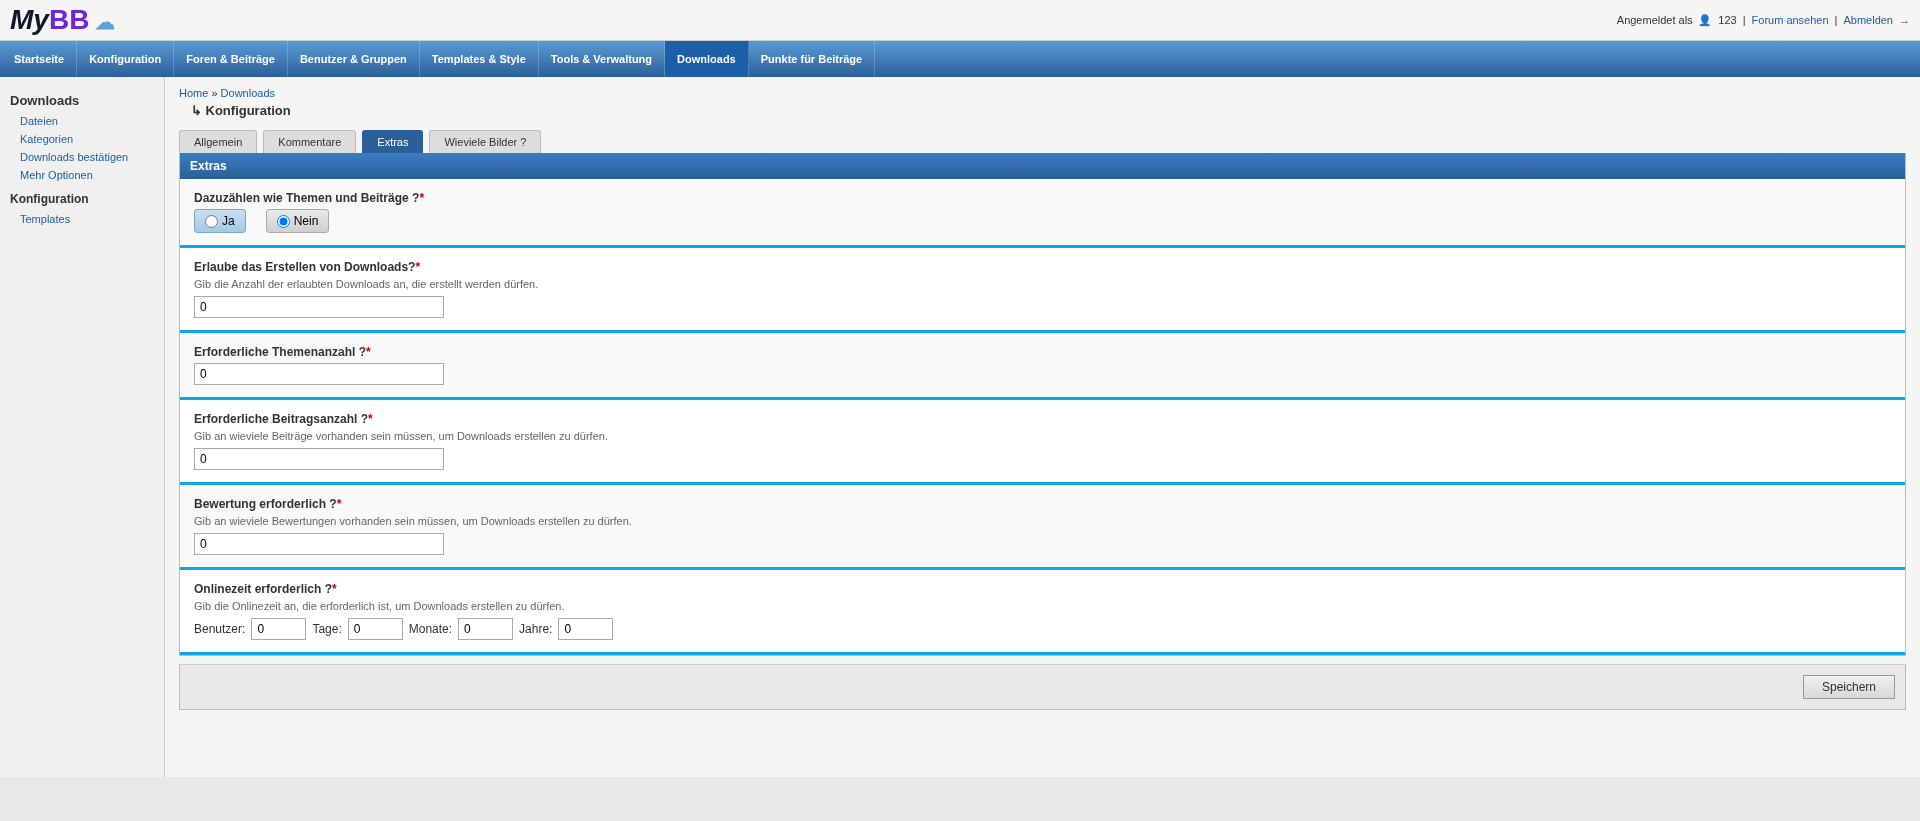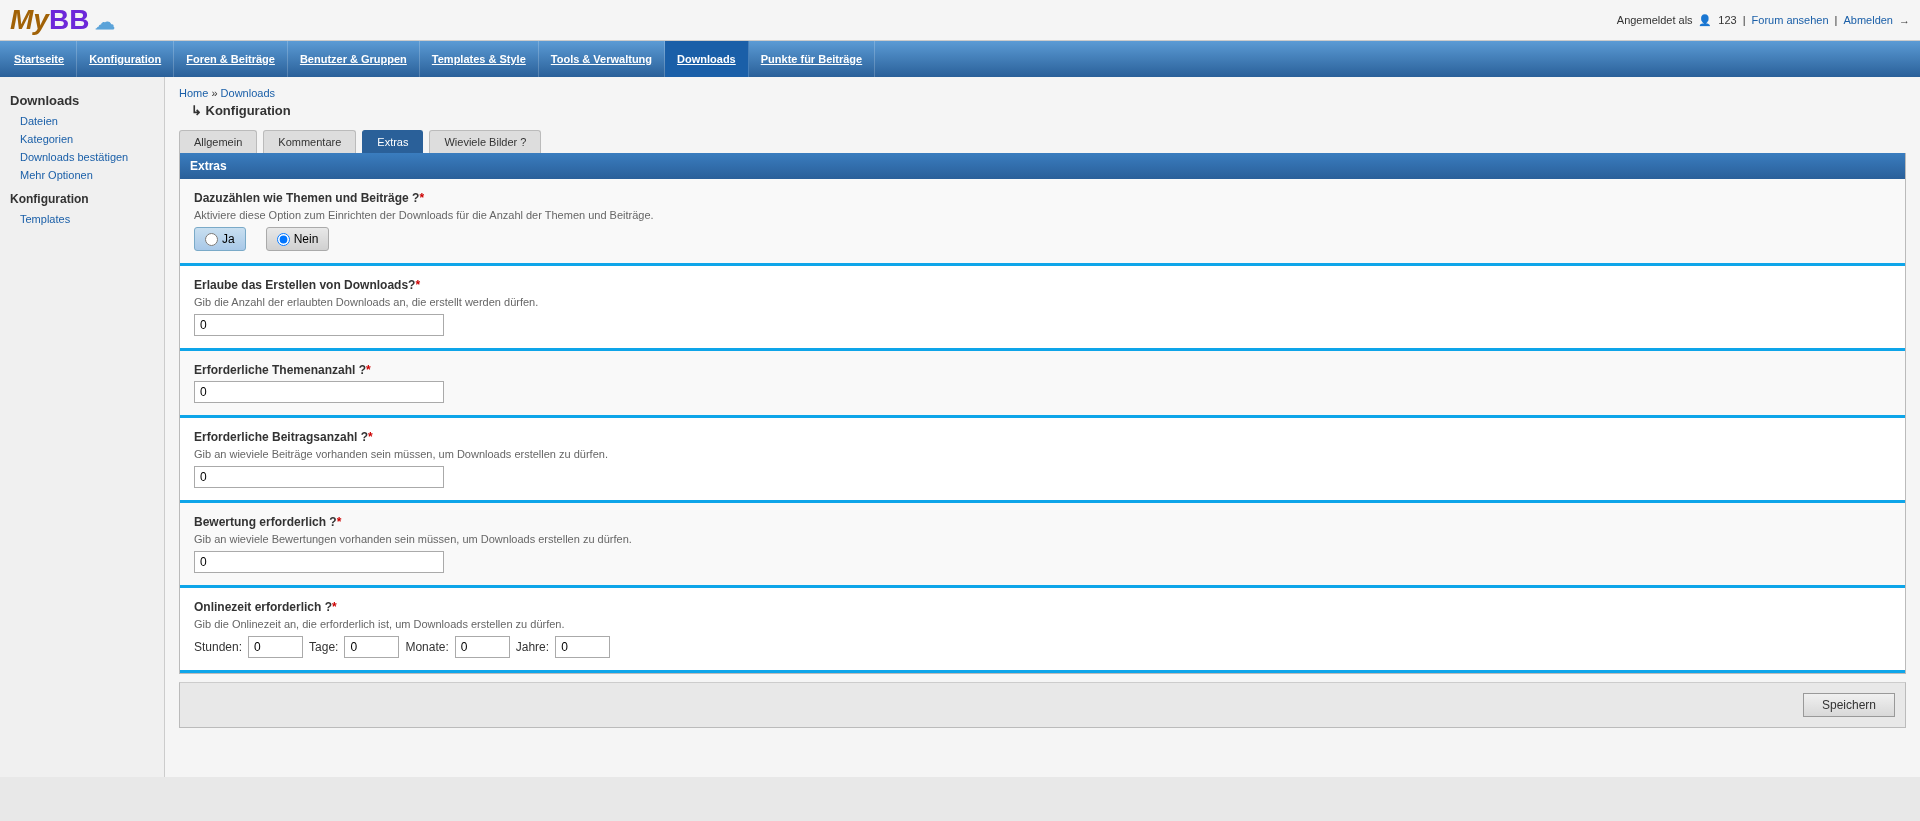--- a/index.html
+++ b/index.html
@@ -13,21 +13,21 @@
       display: flex;
       justify-content: space-between;
       align-items: center;
     }
     #logo-text {
       font-size: 28px;
       font-weight: bold;
       color: #1a5fa8;
       font-family: Arial, sans-serif;
     }
-    #logo-text span.my { color: #a16207; font-style: italic; }
+    #logo-text span.my { color: #0f172a; font-style: italic; }
     #logo-text span.bb { color: #6d28d9; }
     #logo-icon { color: #5ba3d9; font-size: 20px; }
     #user-info { font-size: 11px; color: #333; display: flex; align-items: center; gap: 6px; text-align: center; }
     #user-info a { color: #1a5fa8; text-decoration: none; }
 
     
     #navbar {
       background: linear-gradient(to bottom, #5b9bd5, #2a6099);
       display: flex;
       align-items: center;
@@ -38,21 +38,20 @@
       color: #fff;
       font-size: 11px;
       font-weight: bold;
       padding: 0 12px;
       height: 36px;
       display: flex;
       align-items: center;
       cursor: pointer;
       white-space: nowrap;
       border-right: 1px solid rgba(255,255,255,0.2);
-      text-decoration: underline;
     }
     .nav-item.active-downloads {
       background: #1a5fa8;
     }
 
     
     #main-layout {
       display: flex;
       min-height: 700px;
     }
@@ -290,21 +289,20 @@
       <div class="tab">Wieviele Bilder ?</div>
     </div>
 
     <div id="form-area">
       <div class="form-section-header">Extras</div>
 
       <div class="form-row">
         <div class="form-label">
           <span>Dazuzählen wie Themen und Beiträge ?</span><span class="required">*</span>
         </div>
-        <div class="form-desc">Aktiviere diese Option zum Einrichten der Downloads für die Anzahl der Themen und Beiträge.</div>
         <div class="radio-group">
           <label class="radio-btn selected">
             <input type="radio" name="dazuzaehlen" value="ja" style="">
             <span>Ja</span>
           </label>
           <label class="radio-btn">
             <input type="radio" name="dazuzaehlen" value="nein" checked="" style="">
             <span>Nein</span>
           </label>
         </div>
@@ -340,21 +338,21 @@
         <div class="form-desc">Gib an wieviele Bewertungen vorhanden sein müssen, um Downloads erstellen zu dürfen.</div>
         <input class="form-input" type="text" value="0" style="">
       </div>
 
       <div class="form-row">
         <div class="form-label">
           <span>Onlinezeit erforderlich ?</span><span class="required">*</span>
         </div>
         <div class="form-desc">Gib die Onlinezeit an, die erforderlich ist, um Downloads erstellen zu dürfen.</div>
         <div class="onlinezeit-inputs">
-          <label>Stunden:</label>
+          <label>Benutzer:</label>
           <input type="text" value="0" style="">
           <label>Tage:</label>
           <input type="text" value="0" style="">
           <label>Monate:</label>
           <input type="text" value="0" style="">
           <label>Jahre:</label>
           <input type="text" value="0" style="">
         </div>
       </div>
     </div>

